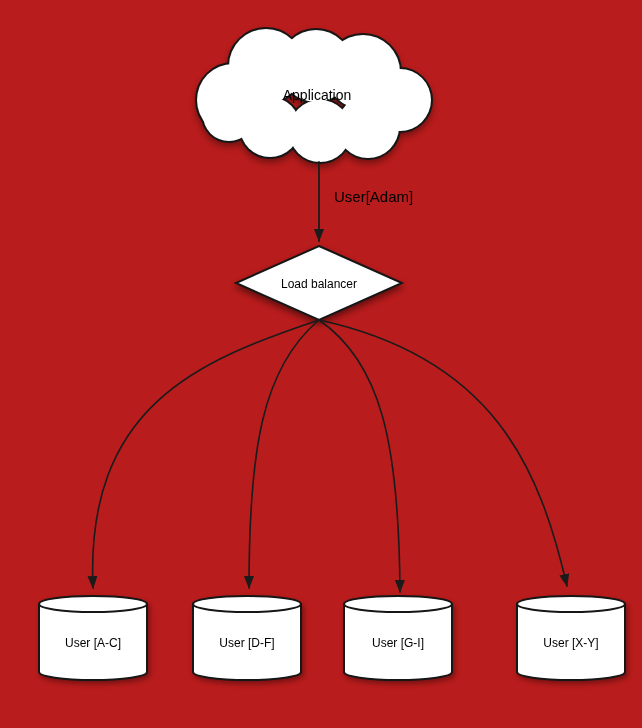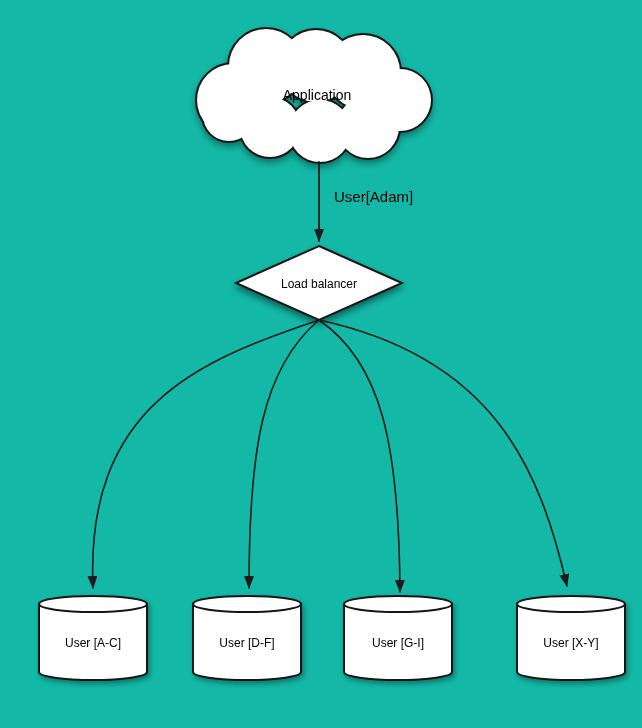--- a/index.html
+++ b/index.html
@@ -3,21 +3,21 @@
 <meta charset="utf-8">
 <style>
   html, body {
     margin: 0;
     padding: 0;
     background: #ffffff;
   }
   .page {
     width: 642px;
     height: 728px;
-    background: #14b8a6;
+    background: #b91c1c;
     position: relative;
     overflow: hidden;
     font-family: "Liberation Sans", sans-serif;
   }
   svg { display: block; }
 
   .node-stroke  { stroke: #161616; stroke-width: 2;   fill: #ffffff; }
   .cloud-pass1  { stroke: #161616; stroke-width: 4;   fill: #ffffff; }
   .cloud-pass2  { stroke: none;                        fill: #ffffff; }
   .edge         { stroke: #1b1b1b; stroke-width: 1.6; fill: none; stroke-linecap: round; }

